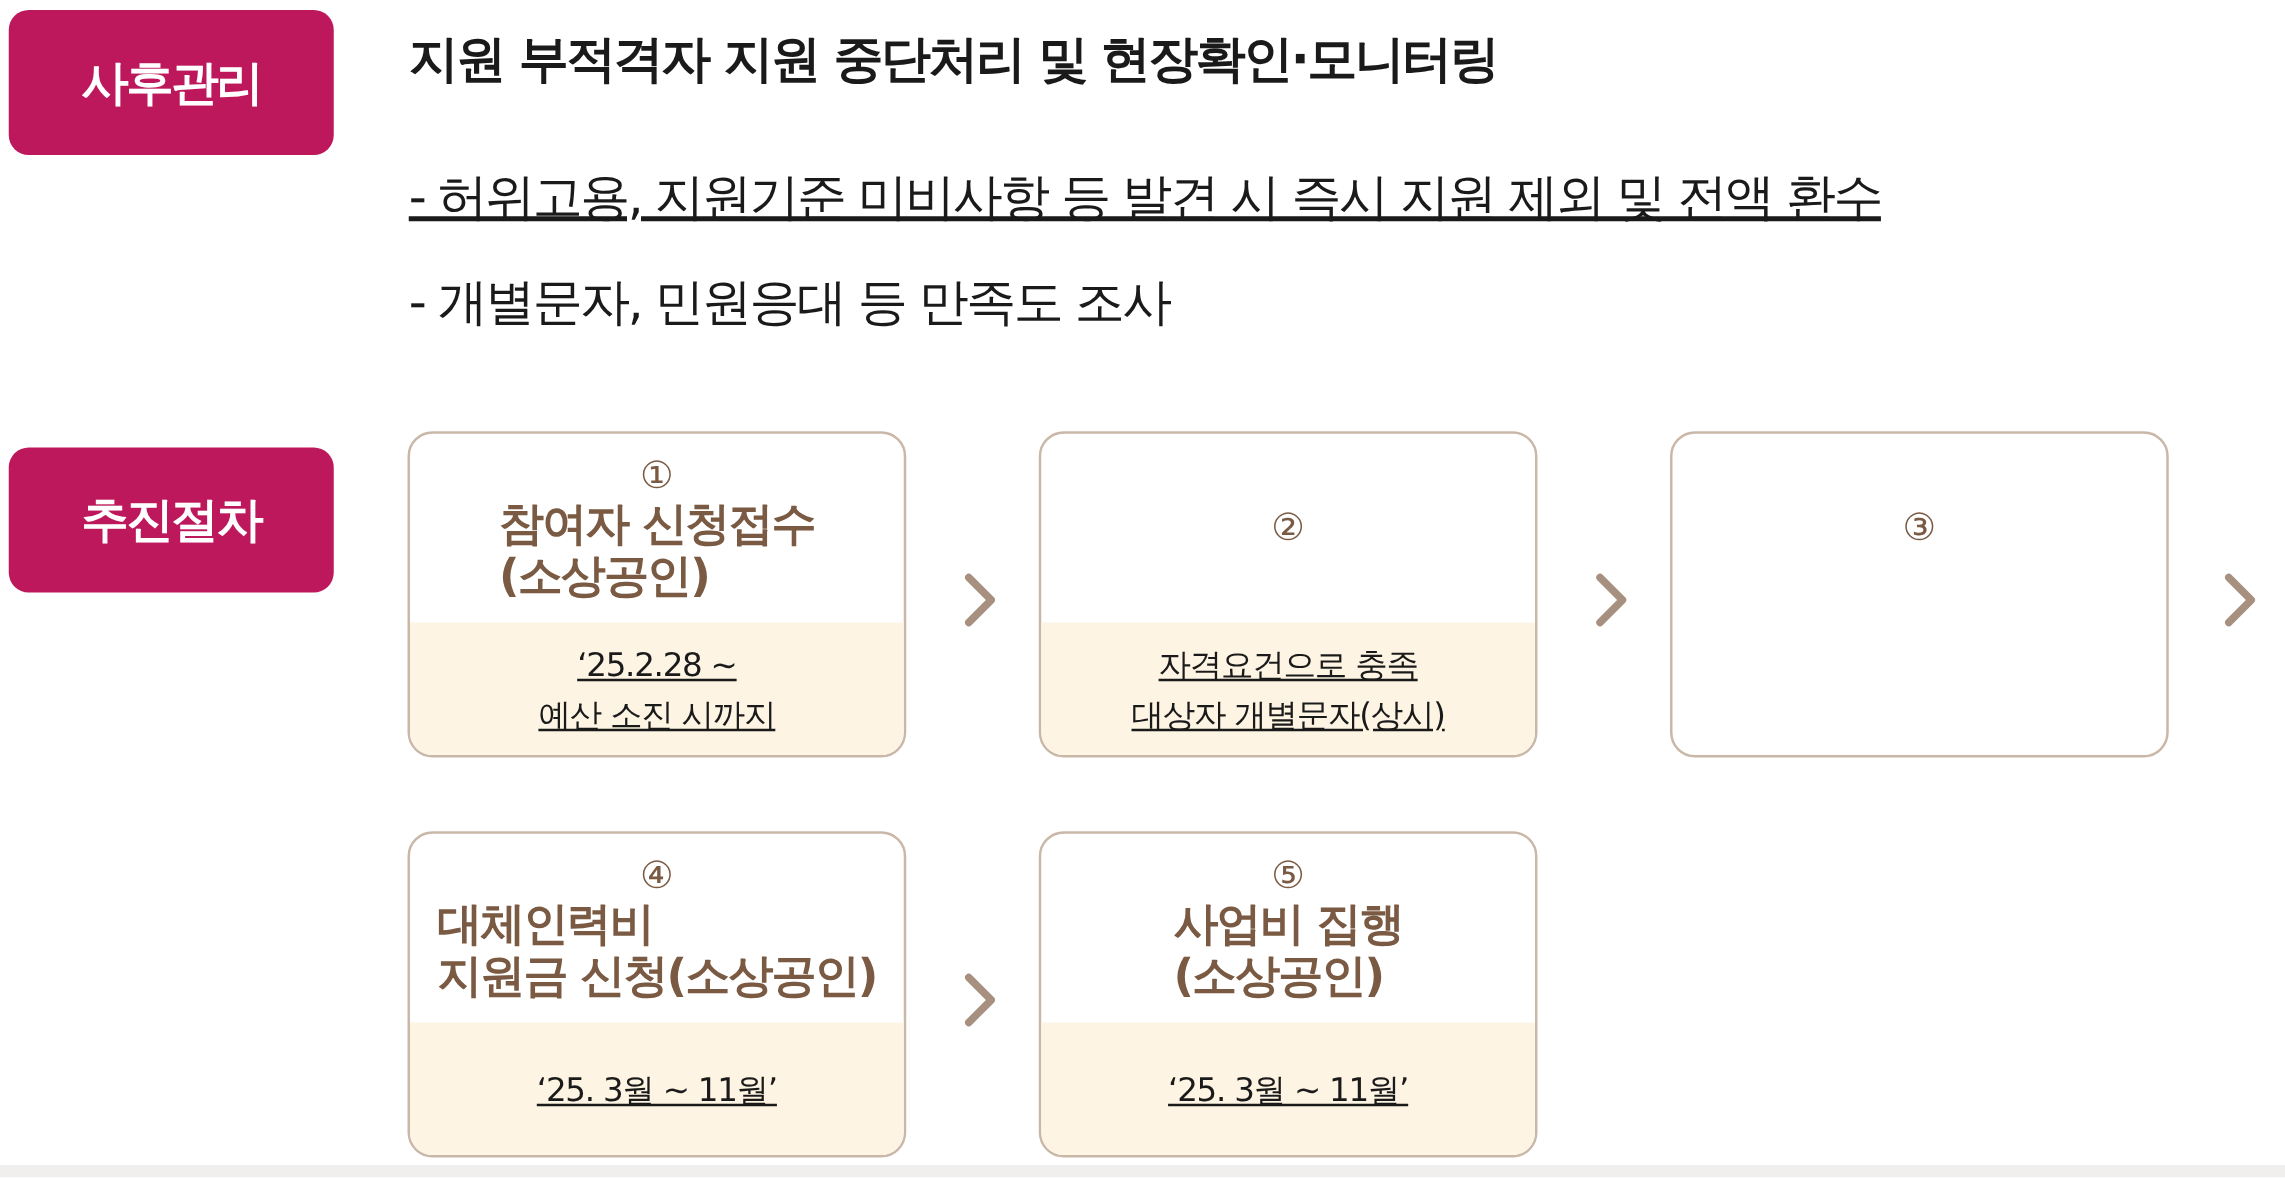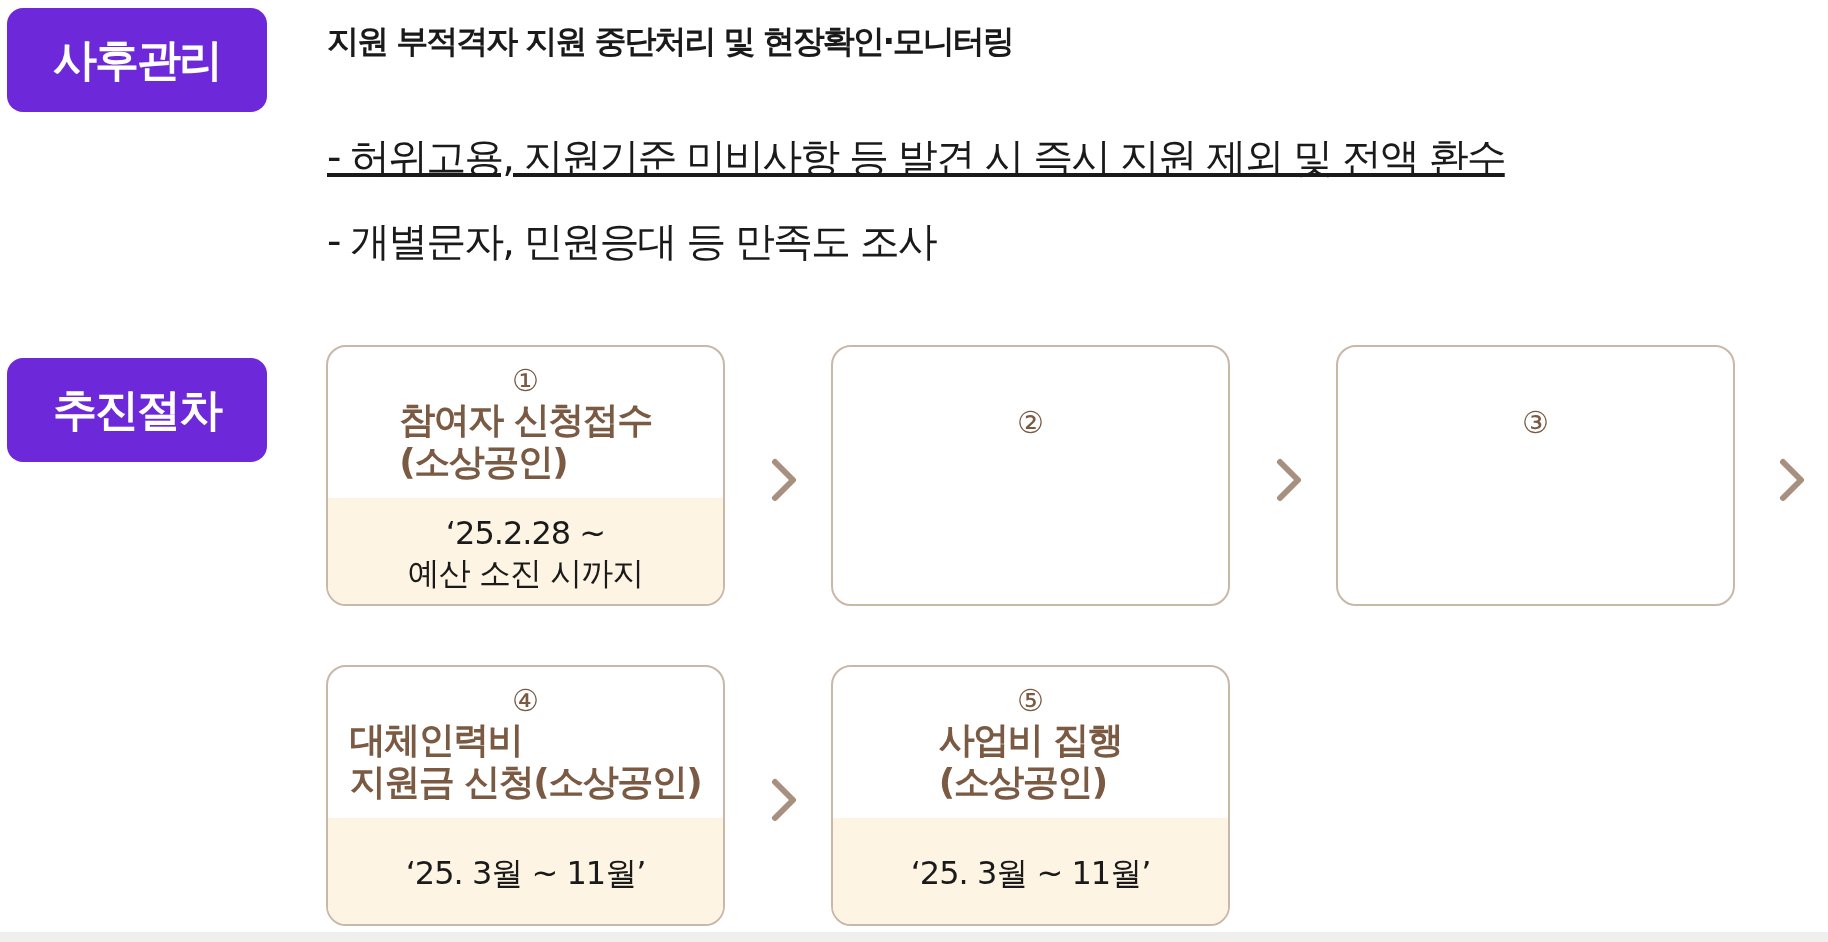--- a/index.html
+++ b/index.html
@@ -1,27 +1,27 @@
 <!DOCTYPE html>
 <html><head>
 <meta charset="utf-8">
 <style>
   html, body { margin:0; padding:0; }
   body { width:1828px; height:942px; background:#ffffff; position:relative; overflow:hidden;
          font-family:"DejaVu Sans","Liberation Sans",sans-serif; color:#1a1a1a; }
-  .badge { position:absolute; left:7px; width:260px; height:104px; background:#6d28d9; border-radius:16px;
-           color:#fff; font-size:44px; font-weight:bold; display:flex; align-items:center; justify-content:center; letter-spacing:-2px; }
-  .title { position:absolute; left:327px; top:20px; font-size:32px; font-weight:bold; letter-spacing:-2px; white-space:nowrap; }
+  .badge { position:absolute; left:7px; width:260px; height:116px; background:#be185d; border-radius:16px;
+           color:#fff; font-size:38px; font-weight:bold; display:flex; align-items:center; justify-content:center; letter-spacing:-2px; }
+  .title { position:absolute; left:327px; top:20px; font-size:40px; font-weight:bold; letter-spacing:-2px; white-space:nowrap; }
   .bullet { position:absolute; left:327px; font-size:40px; letter-spacing:-2px; white-space:nowrap; }
   .card { position:absolute; width:399px; height:261px; border:2px solid #c9b8a8; border-radius:20px; overflow:hidden; background:#fff; box-sizing:border-box; }
   .card .top { height:151px; display:flex; flex-direction:column; align-items:center; justify-content:center; color:#7a5a43; font-weight:bold; }
   .card .num { font-size:30px; font-weight:normal; line-height:36px; }
   .card .label { font-size:36px; line-height:42px; text-align:left; letter-spacing:-1.5px; white-space:pre-line; }
   .card .bottom { height:110px; background:#fdf4e3; display:flex; align-items:center; justify-content:center; text-align:center;
-                  font-size:32px; line-height:40px; color:#1a1a1a; letter-spacing:-1px; white-space:pre-line; }
+                  font-size:26px; line-height:40px; color:#1a1a1a; letter-spacing:-1px; white-space:pre-line;text-decoration:underline; }
   .arrow { position:absolute; width:40px; height:60px; display:flex; align-items:center; justify-content:center; }
   .bottom-strip { position:absolute; left:0; top:932px; width:1828px; height:10px; background:#f0efee; }
 </style>
 </head>
 <body>
 
 <div class="badge" style="top:8px;">사후관리</div>
 <div class="title">지원 부적격자 지원 중단처리 및 현장확인·모니터링</div>
 <div class="bullet" style="top:130px;text-decoration:underline;">- 허위고용, 지원기준 미비사항 등 발견 시 즉시 지원 제외 및 전액 환수</div>
 <div class="bullet" style="top:214px;">- 개별문자, 민원응대 등 만족도 조사</div>
@@ -40,20 +40,22 @@
 <div class="arrow" style="left:764px; top:450px;">
   <svg width="26" height="44" viewBox="0 0 26 44">
       <polyline points="4,4 22,22 4,40" fill="none" stroke="#a89080" stroke-width="6" stroke-linecap="round" stroke-linejoin="round"></polyline>
     </svg>
 </div>
 
 <div class="card" style="left:831px; top:345px;">
   <div class="top">
     <div class="num">②</div>
   </div>
+  <div class="bottom">자격요건으로 충족
+대상자 개별문자(상시)</div>
 </div>
 <div class="arrow" style="left:1269px; top:450px;">
   <svg width="26" height="44" viewBox="0 0 26 44">
       <polyline points="4,4 22,22 4,40" fill="none" stroke="#a89080" stroke-width="6" stroke-linecap="round" stroke-linejoin="round"></polyline>
     </svg>
 </div>
 
 <div class="card" style="left:1336px; top:345px;">
   <div class="top">
     <div class="num">③</div>

